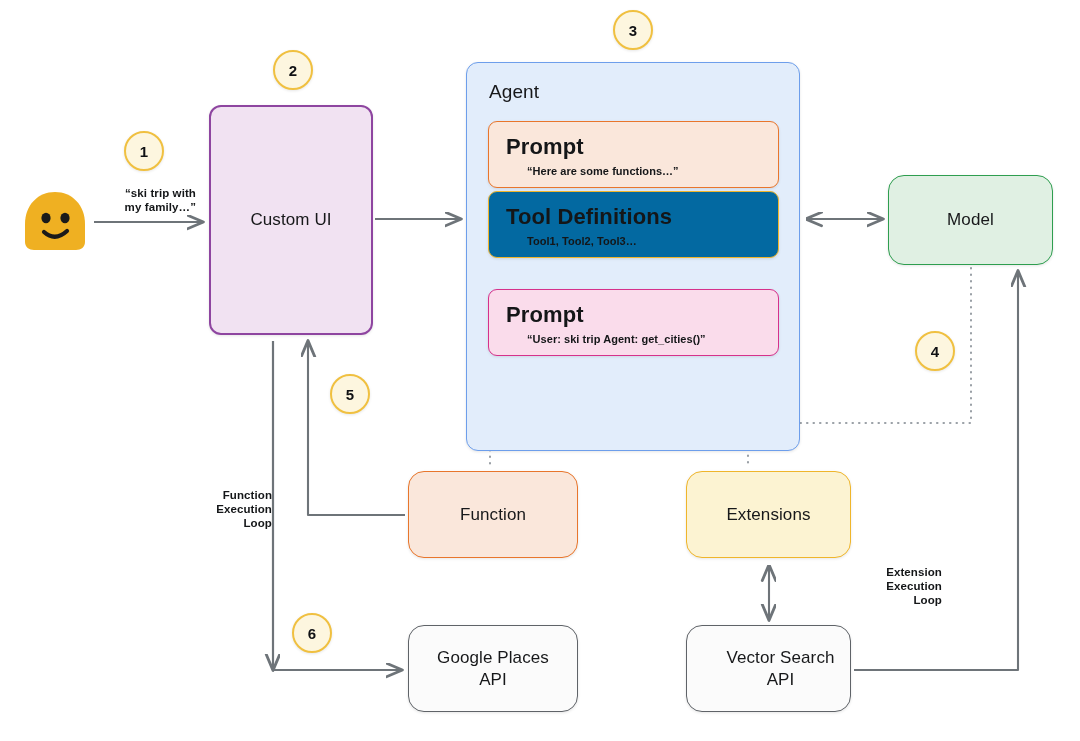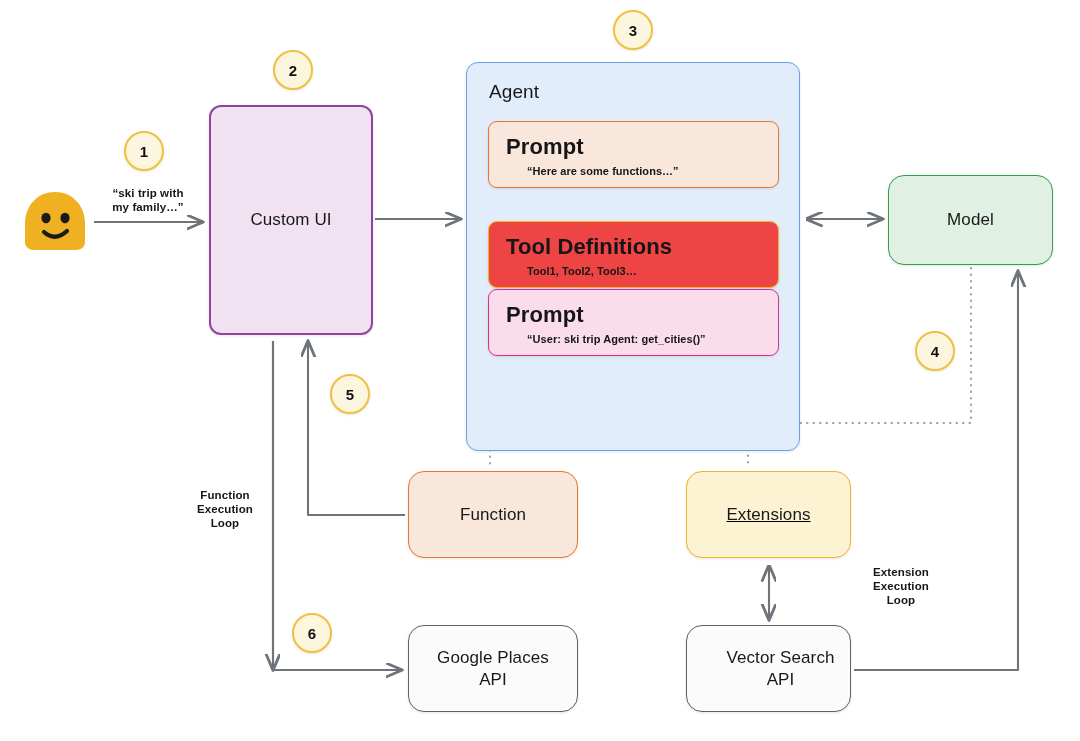--- a/index.html
+++ b/index.html
@@ -60,37 +60,37 @@
   }
   .agent-card .card-title{
     position:absolute;left:17px;top:12px;
     font-size:22px;font-weight:700;color:#141618;letter-spacing:.1px;
   }
   .agent-card .card-sub{
     position:absolute;left:38px;top:35px;
     font-size:11px;font-weight:700;color:#141618;letter-spacing:.05px;margin-top:8px;
   }
   #agent-card-prompt-top{top:58px;background:#FAE7DB;border:1.8px solid #E8762C;}
-  #agent-card-tools{top:158px;background:#ef4444;border:1.8px solid #EFB52B;text-align:right;}
+  #agent-card-tools{top:128px;background:#0369a1;border:1.8px solid #EFB52B;text-align:right;}
   #agent-card-prompt-bottom{top:226px;background:#FADCEB;border:1.8px solid #D6318B;}
 
   
   #node-model{
     left:888px;top:175px;width:165px;height:90px;
     background:#E0F0E3;border:1.8px solid #2E9E4F;
   }
   
   #node-function{
     left:408px;top:471px;width:170px;height:87px;
     background:#FAE7DB;border:1.8px solid #E8762C;
   }
   
   #node-extensions{
     left:686px;top:471px;width:165px;height:87px;
-    background:#FCF3D2;border:1.8px solid #EFB52B;text-decoration:underline;
+    background:#FCF3D2;border:1.8px solid #EFB52B;
   }
   
   #node-google-places-api{
     left:408px;top:625px;width:170px;height:87px;
     background:#FBFBFB;border:1.8px solid #5F6368;
   }
   #node-vector-search-api{
     left:686px;top:625px;width:165px;height:87px;
     background:#FBFBFB;border:1.8px solid #5F6368;padding-left:24px;
   }
@@ -107,21 +107,21 @@
   #badge-2{left:273px;top:50px;}
   #badge-3{left:613px;top:10px;}
   #badge-4{left:915px;top:331px;}
   #badge-5{left:330px;top:374px;}
   #badge-6{left:292px;top:613px;}
 
   
   .edge-label{
     position:absolute;z-index:3;
     font-size:11.5px;font-weight:700;color:#141618;
-    line-height:1.22;text-align:center;white-space:pre-line;
+    line-height:1.22;text-align:right;white-space:pre-line;
     letter-spacing:.1px;
   }
   #label-user-utterance{left:100px;top:186px;width:96px;}
   #label-function-loop{left:178px;top:488px;width:94px;}
   #label-extension-loop{left:860px;top:565px;width:82px;}
 
   
   #avatar{
     position:absolute;left:22px;top:190px;width:66px;height:62px;z-index:3;
   }

